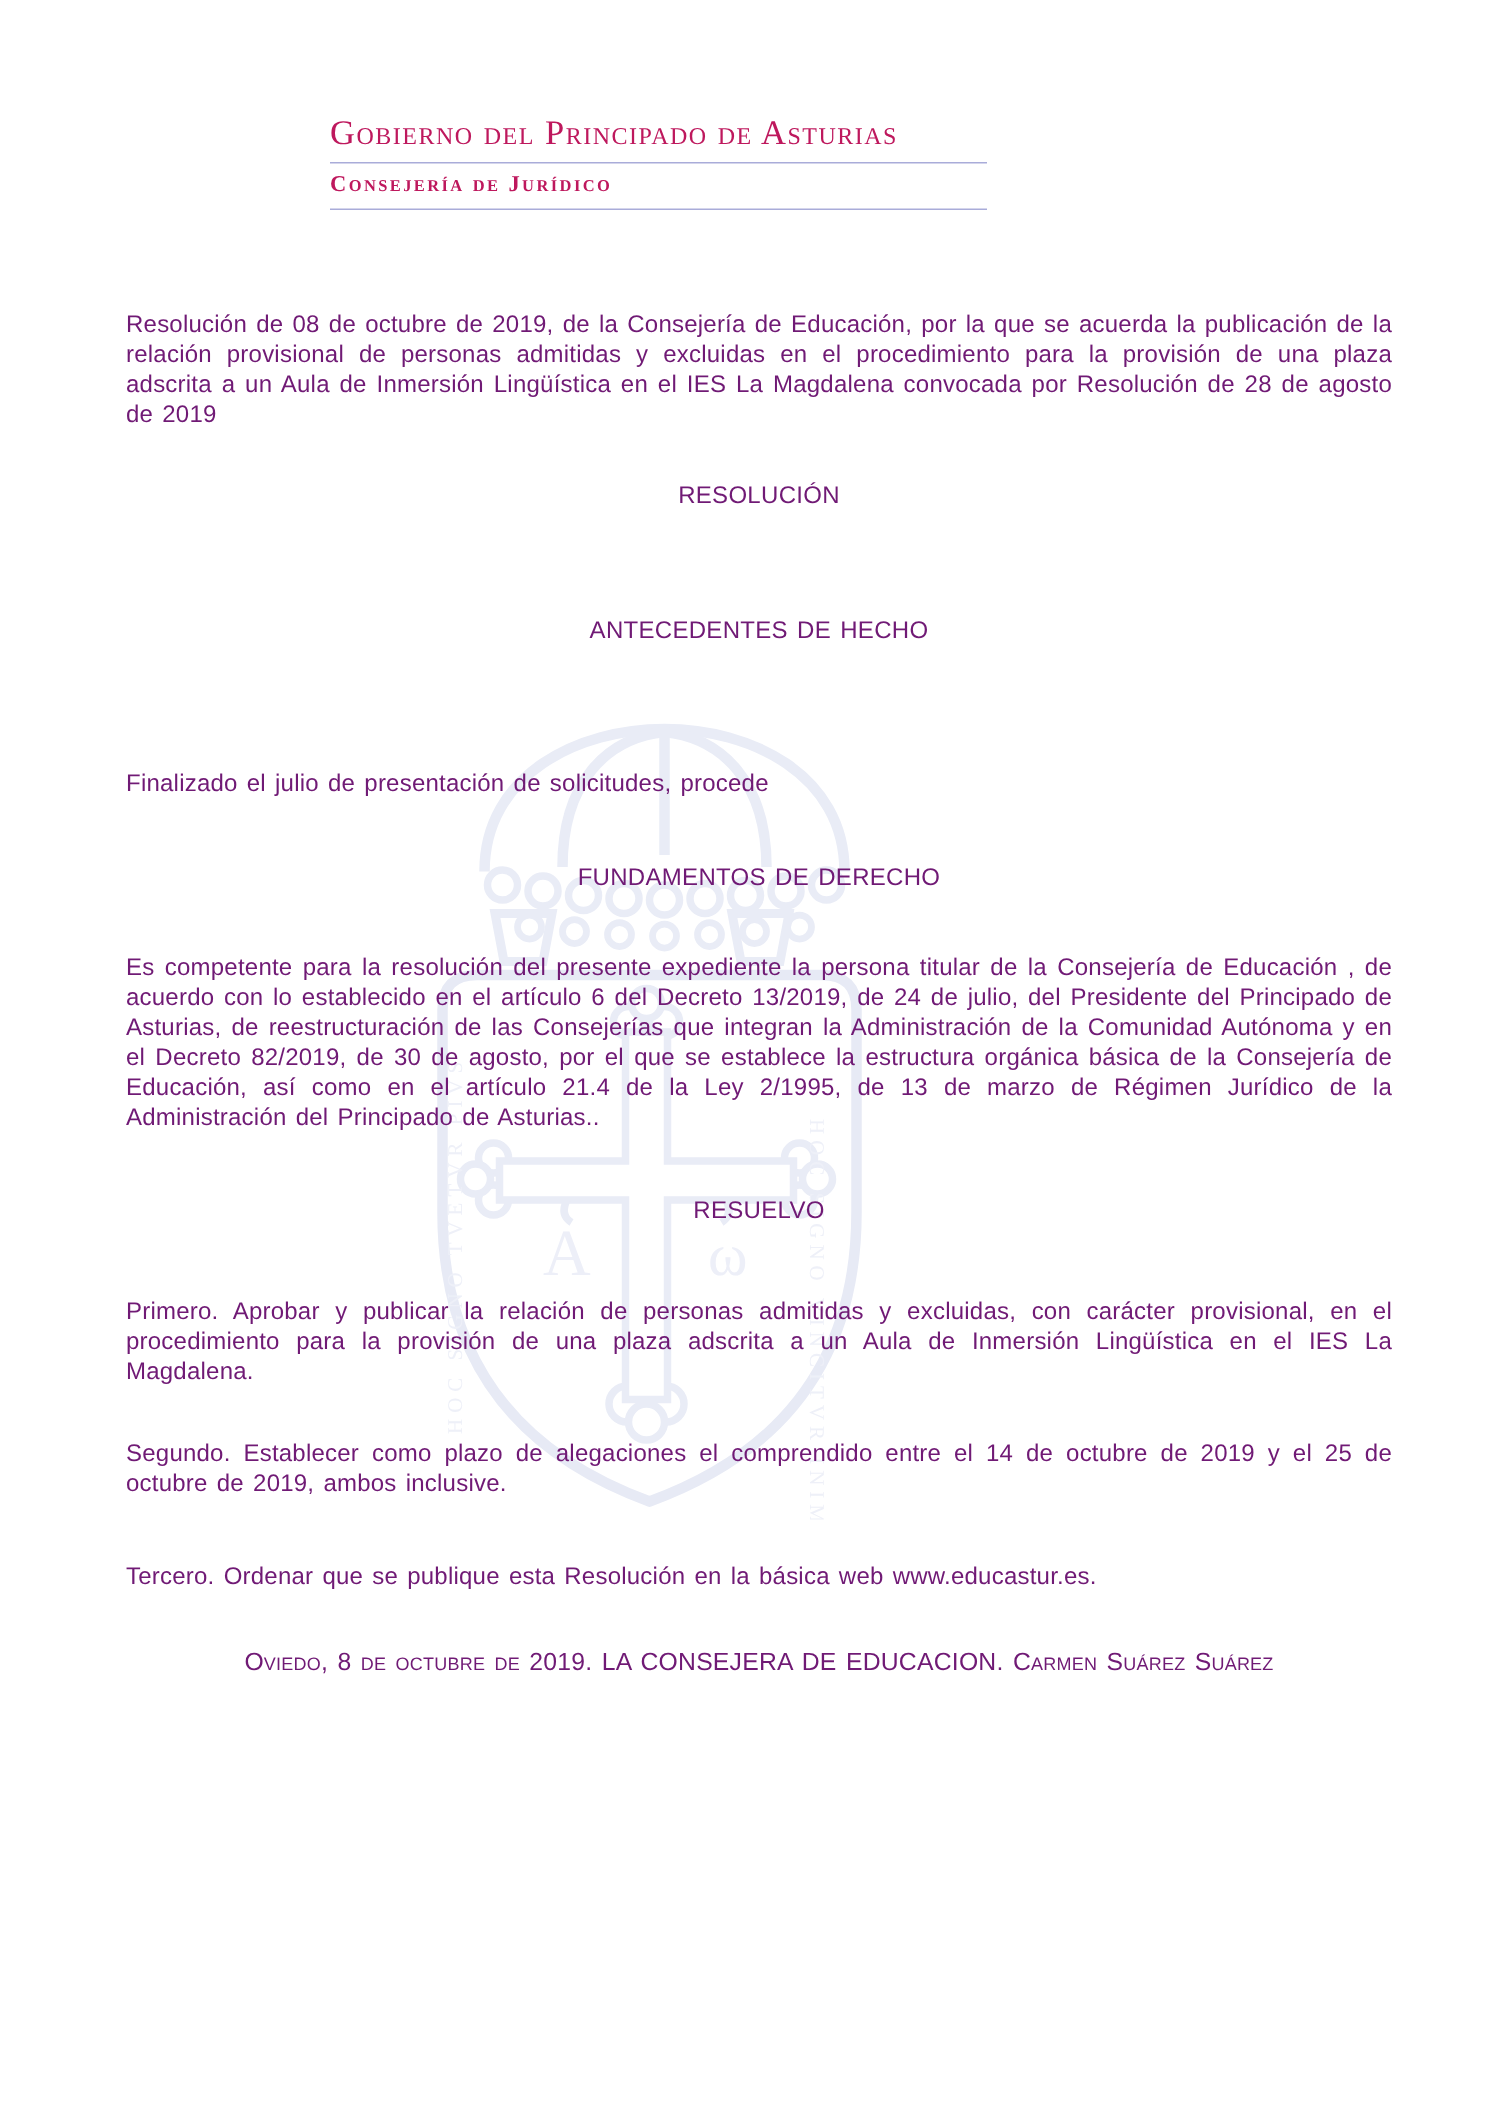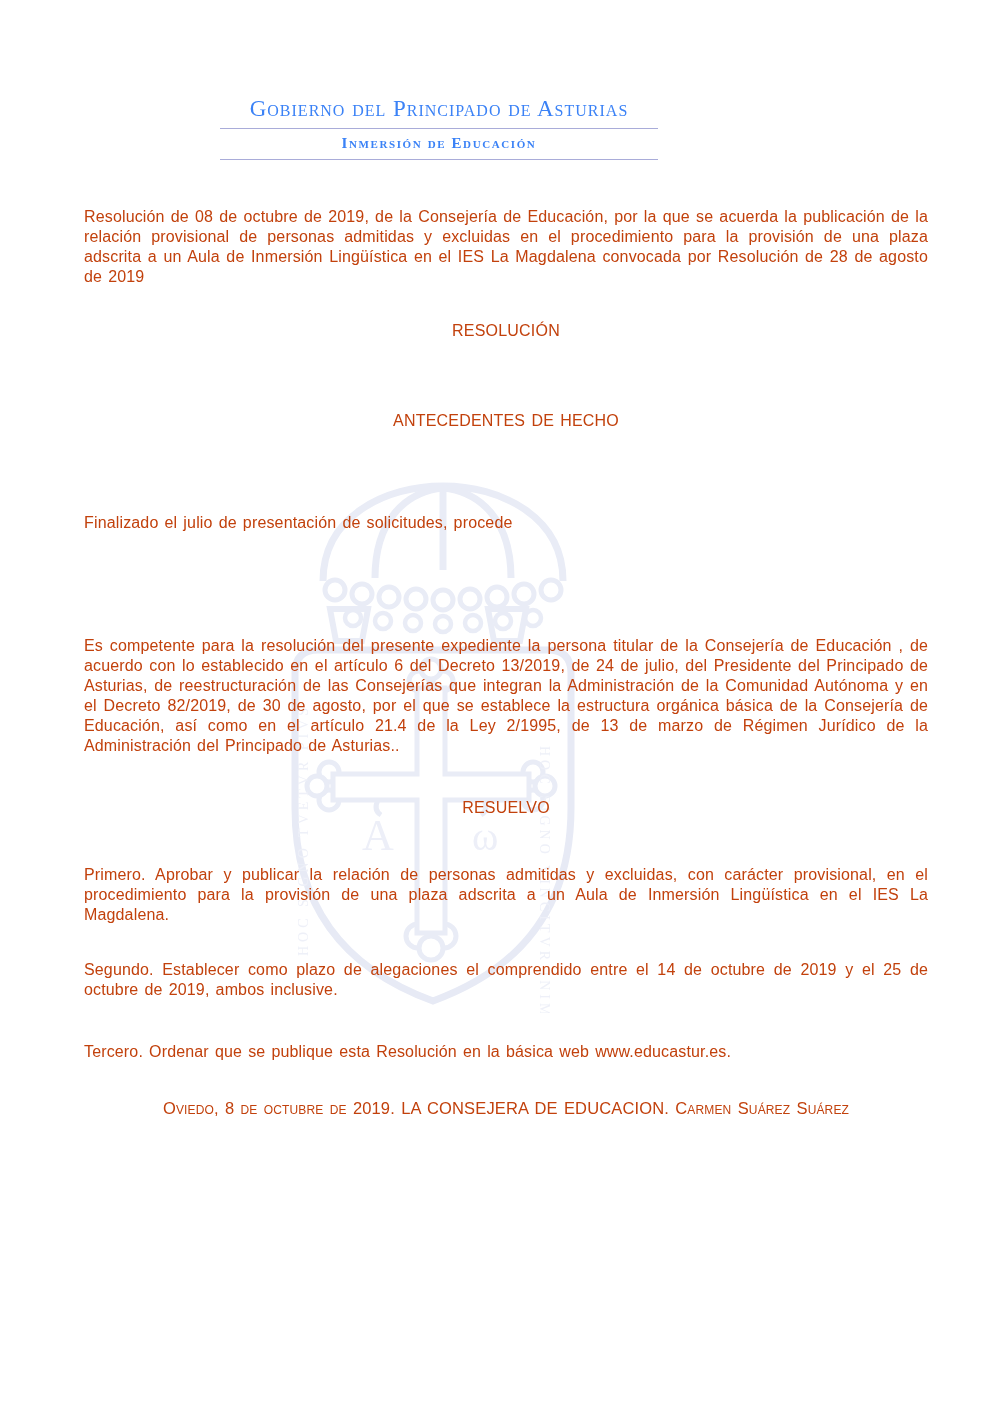--- a/index.html
+++ b/index.html
@@ -9,24 +9,24 @@
     width:1000px;
     height:1414px;
     background:#ffffff;
     overflow:hidden;
     font-family:"Liberation Sans","DejaVu Sans",sans-serif;
   }
 
   
   .letterhead{
     position:absolute;
-    left:220px; top:96px;
+    left:220px; top:76px;
     width:438px;
-    text-align:center;
-    color:#3b82f6;
+    text-align:left;
+    color:#be185d;
   }
   .org-title{
     font-family:"Liberation Serif","DejaVu Serif",serif;
     font-variant:small-caps;
     font-size:23px;
     letter-spacing:1px;
     line-height:26px;
     white-space:nowrap;
   }
   .lh-divider{
@@ -43,21 +43,21 @@
     line-height:20px;
     margin-top:4px;
     white-space:nowrap;
   }
 
   
   .block{
     position:absolute;
     left:84px;
     width:844px;
-    color:#c2410c;
+    color:#701a75;
     font-size:16px;
     line-height:20px;
     letter-spacing:0.15px;
     word-spacing:1.5px;
     text-align:justify;
   }
   .heading{
     text-align:center;
     letter-spacing:0.2px;
   }
@@ -138,33 +138,34 @@
     <text x="84" y="372" font-size="44" fill="#edeff8">Α</text>
     <text x="194" y="372" font-size="40" fill="#edeff8">ω</text>
 
     <text transform="translate(30 478) rotate(-90)" font-size="14" letter-spacing="4" fill="#eef0f8">HOC SIGNO TVETVR PIVS</text>
     <text transform="translate(262 268) rotate(90)" font-size="14" letter-spacing="4" fill="#eef0f8">HOC SIGNO VINCITVR INIMICVS</text>
   </svg>
 
   <div class="letterhead">
     <div class="org-title">Gobierno del Principado de Asturias</div>
     <hr class="lh-divider">
-    <div class="department-title">Inmersión de Educación</div>
+    <div class="department-title">Consejería de Jurídico</div>
     <hr class="lh-divider">
   </div>
 
   <div class="block" style="top:207px;">Resolución de 08 de octubre de 2019, de la Consejería de Educación, por la que se acuerda la publicación de la relación provisional de personas admitidas y excluidas en el procedimiento para la provisión de una plaza adscrita a un Aula de Inmersión Lingüística en el IES La Magdalena convocada por Resolución de 28 de agosto de 2019</div>
 
   <div class="block heading" style="top:321px;">RESOLUCIÓN</div>
 
   <div class="block heading" style="top:411px;">ANTECEDENTES DE HECHO</div>
 
 
   <div class="block" style="top:513px;">Finalizado el julio de presentación de solicitudes, procede</div>
 
+  <div class="block heading" style="top:576px;">FUNDAMENTOS DE DERECHO</div>
 
   <div class="block" style="top:636px;">Es competente para la resolución del presente expediente la persona titular de la Consejería de Educación , de acuerdo con lo establecido en el artículo 6 del Decreto 13/2019, de 24 de julio, del Presidente del Principado de Asturias, de reestructuración de las Consejerías que integran la Administración de la Comunidad Autónoma y en el Decreto 82/2019, de 30 de agosto, por el que se establece la estructura orgánica básica de la Consejería de Educación, así como en el artículo 21.4 de la Ley 2/1995, de 13 de marzo de Régimen Jurídico de la Administración del Principado de Asturias..</div>
 
   <div class="block" style="top:865px;">Primero. Aprobar y publicar la relación de personas admitidas y excluidas, con carácter provisional, en el procedimiento para la provisión de una plaza adscrita a un Aula de Inmersión Lingüística en el IES La Magdalena.</div>
 
   <div class="block heading" style="top:798px;">RESUELVO</div>
 
   <div class="block" style="top:960px;">Segundo. Establecer como plazo de alegaciones el comprendido entre el 14 de octubre de 2019 y el 25 de octubre de 2019, ambos inclusive.</div>
 
   <div class="block" style="top:1042px;">Tercero. Ordenar que se publique esta Resolución en la básica web www.educastur.es.</div>

